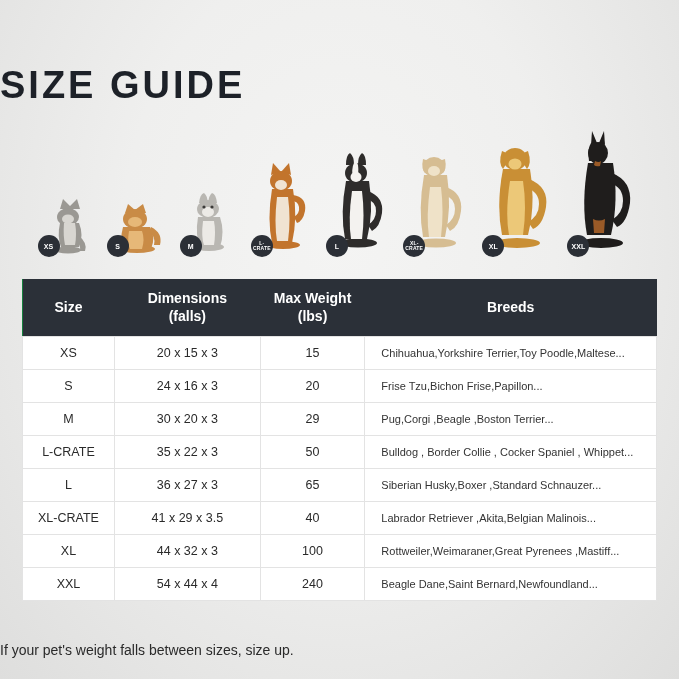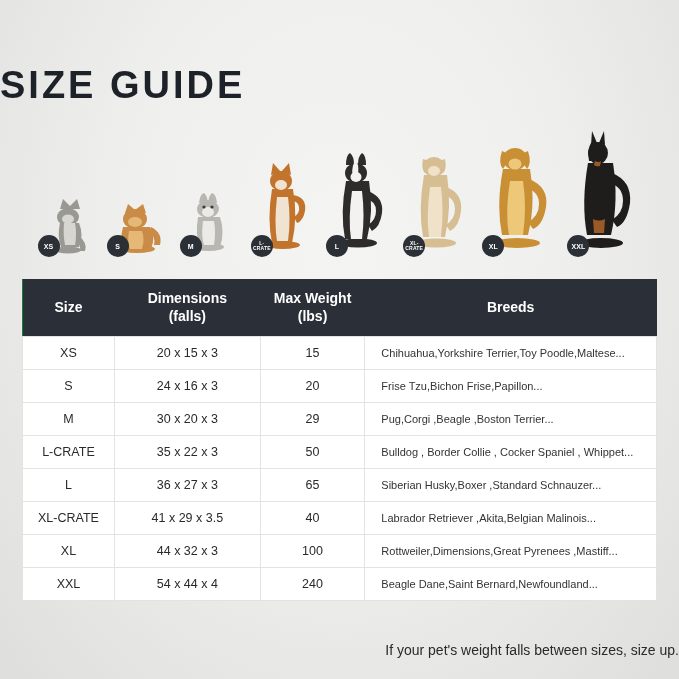--- a/index.html
+++ b/index.html
@@ -115,21 +115,21 @@
   col.c-size { width: 14.5%; }
   col.c-dim { width: 23%; }
   col.c-weight { width: 16.5%; }
   col.c-breeds { width: 46%; }
 
   .footnote {
     position: absolute;
     left: 0;
     right: 0;
     top: 642px;
-    text-align: right;
+    text-align: left;
     font-size: 14px;
     color: #2a2a2a;
   }
 </style>
 </head>
 <body>
 
 <div class="page">
 
   <h1 class="title">SIZE GUIDE</h1>
@@ -355,21 +355,21 @@
         <tr>
           <td>XL-CRATE</td>
           <td>41 x 29 x 3.5</td>
           <td>40</td>
           <td class="breeds">Labrador Retriever ,Akita,Belgian Malinois...</td>
         </tr>
         <tr>
           <td>XL</td>
           <td>44 x 32 x 3</td>
           <td>100</td>
-          <td class="breeds">Rottweiler,Dimensions,Great Pyrenees ,Mastiff...</td>
+          <td class="breeds">Rottweiler,Weimaraner,Great Pyrenees ,Mastiff...</td>
         </tr>
         <tr>
           <td>XXL</td>
           <td>54 x 44 x 4</td>
           <td>240</td>
           <td class="breeds">Beagle Dane,Saint Bernard,Newfoundland...</td>
         </tr>
       </tbody>
     </table>
   </div>

